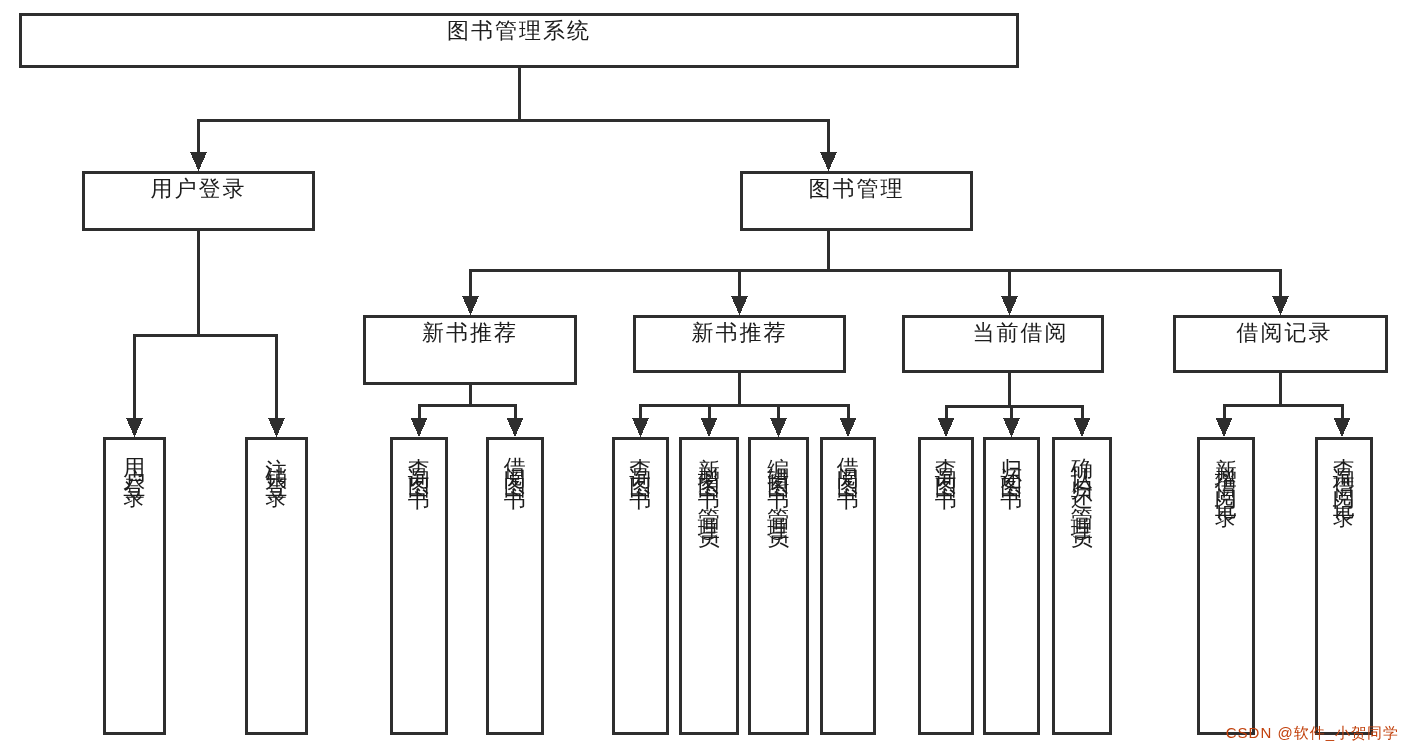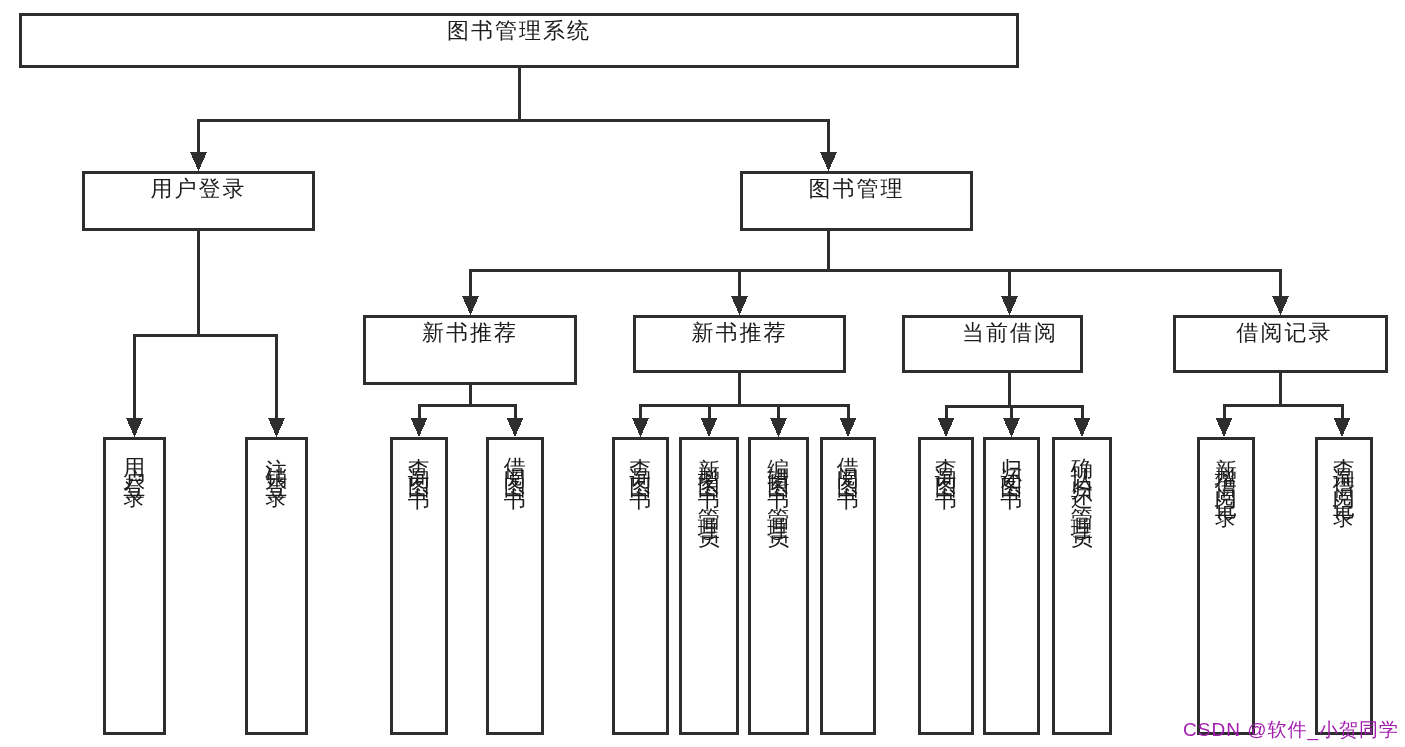--- a/index.html
+++ b/index.html
@@ -50,21 +50,21 @@
   
   .n-root           { left: 19px;   top: 13px;  width: 1000px; height: 55px; }
 
   
   .n-user-login     { left: 82px;   top: 171px; width: 233px;  height: 60px; }
   .n-book-mgmt      { left: 712px;  top: 171px; width: 233px;  height: 60px; margin-left: 28px; }
 
   
   .n-new-book       { left: 363px;  top: 315px; width: 214px;  height: 70px; }
   .n-book-borrow    { left: 633px;  top: 315px; width: 213px;  height: 58px; }
-  .n-cur-borrow     { left: 902px;  top: 315px; width: 181px;  height: 58px; padding-left: 35px; }
+  .n-cur-borrow     { left: 902px;  top: 315px; width: 202px;  height: 58px; padding-left: 35px; }
   .n-borrow-rec     { left: 1173px; top: 315px; width: 215px;  height: 58px; padding-left: 8px; }
 
   
   .leaf { top: 437px; height: 298px; }
   .l-g1a { left: 103px;  width: 63px; }
   .l-g1b { left: 245px;  width: 63px; }
   .l-g2a { left: 390px;  width: 58px; }
   .l-g2b { left: 486px;  width: 58px; }
   .l-g3a { left: 612px;  width: 57px; }
   .l-g3b { left: 679px;  width: 60px; }
@@ -73,22 +73,22 @@
   .l-g4a { left: 918px;  width: 56px; }
   .l-g4b { left: 983px;  width: 57px; }
   .l-g4c { left: 1052px; width: 60px; }
   .l-g5a { left: 1197px; width: 58px; }
   .l-g5b { left: 1315px; width: 58px; }
 
   .watermark {
     position: absolute;
     right: 6px;
     bottom: 4px;
-    font-size: 19px;
-    color: #a21caf;
+    font-size: 15px;
+    color: #c2410c;
     letter-spacing: 1px;
     white-space: nowrap;
   }
 </style>
 </head>
 <body>
 
 <div class="stage">
 
   <svg class="connectors" viewBox="0 0 1405 747" xmlns="http://www.w3.org/2000/svg" shape-rendering="crispEdges">

